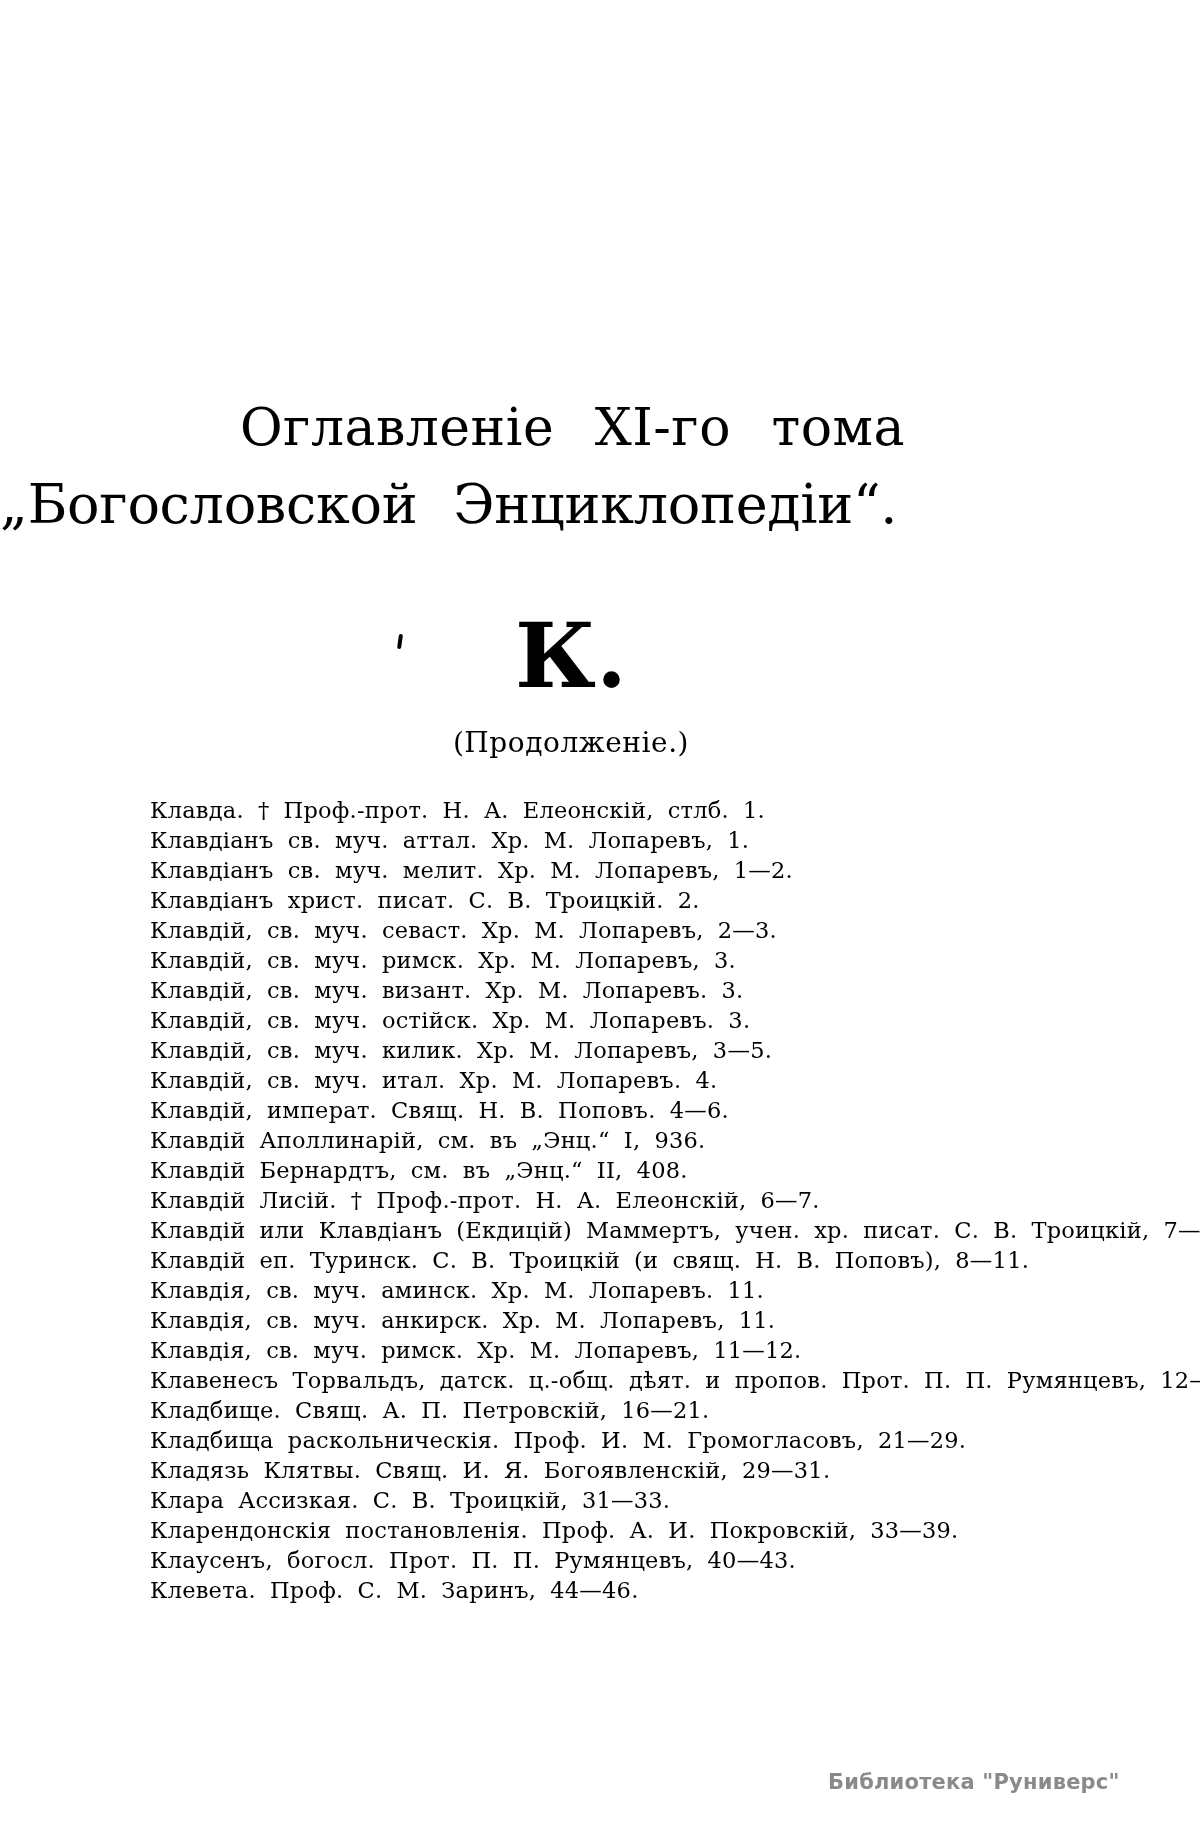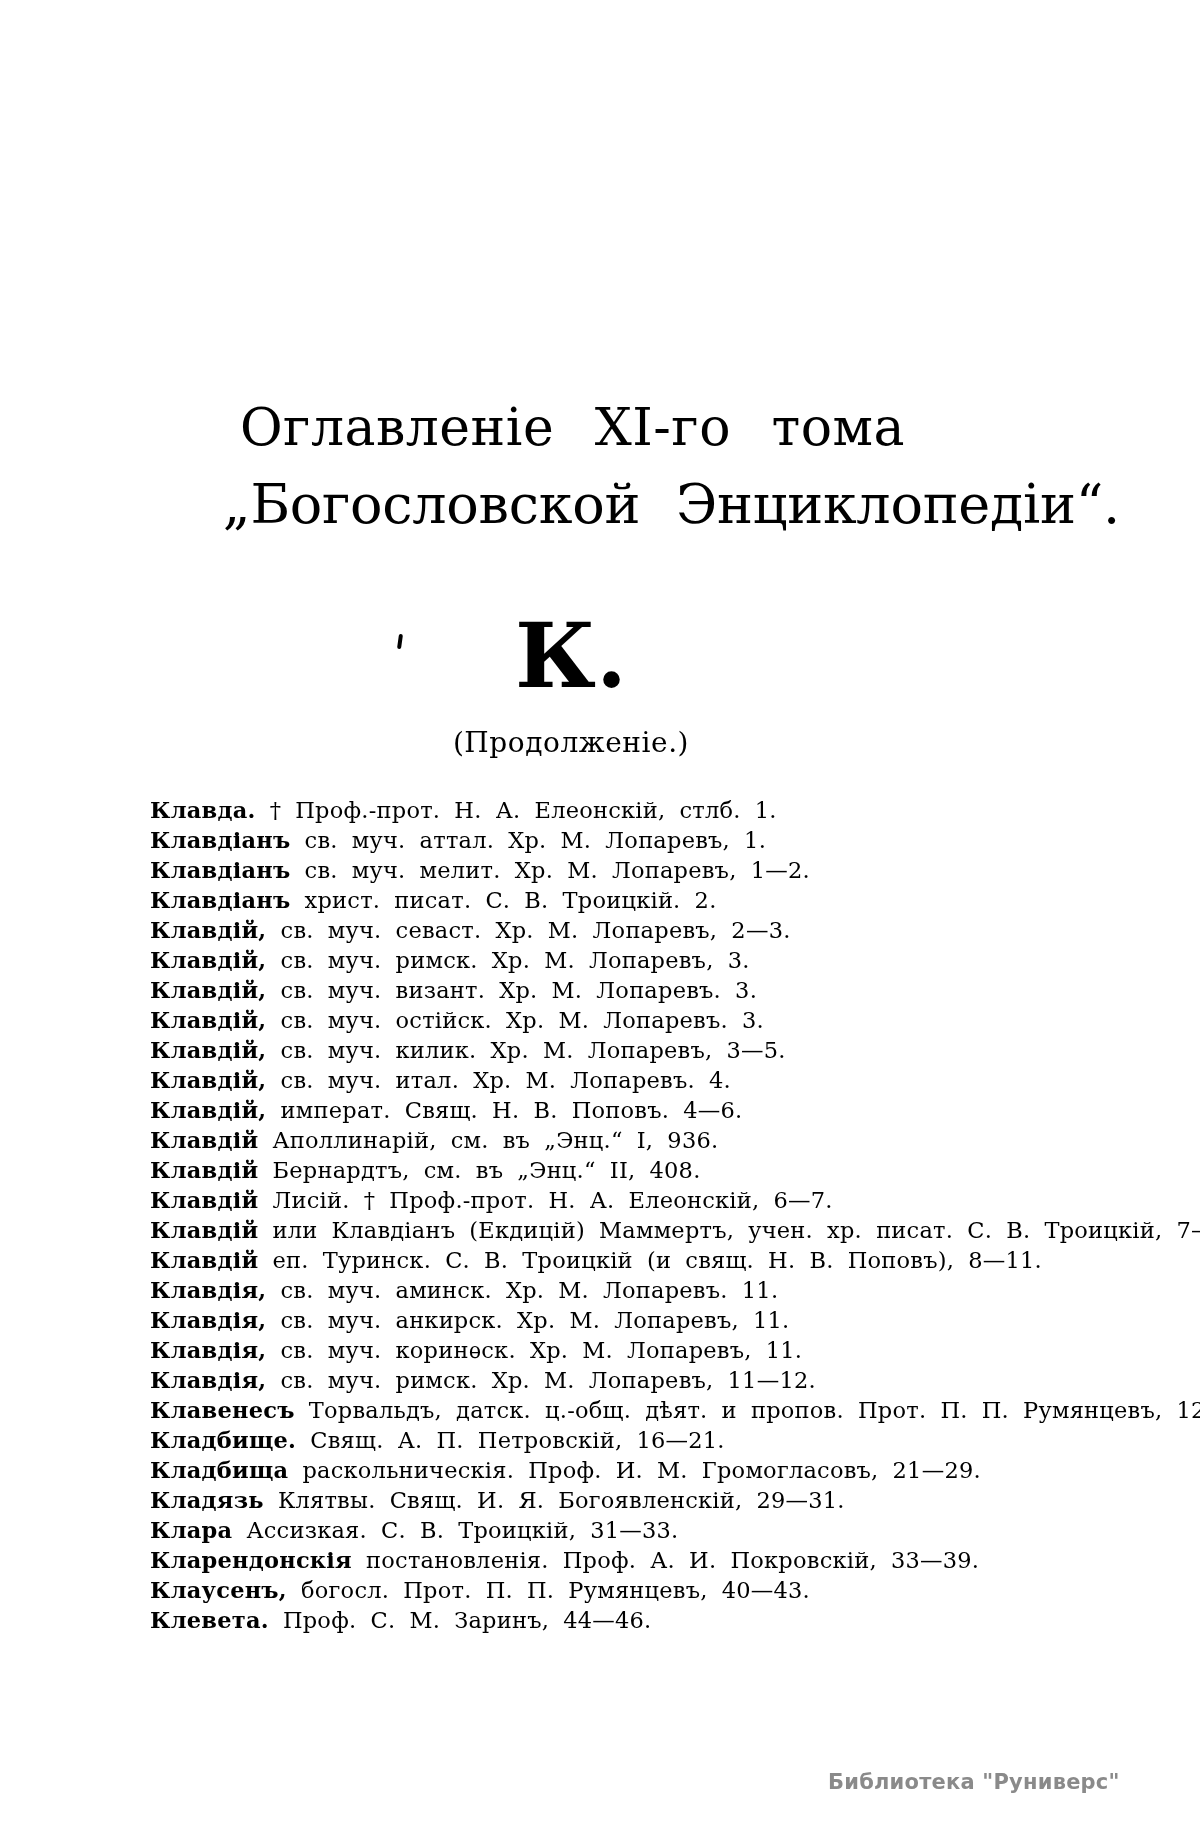--- a/index.html
+++ b/index.html
@@ -27,21 +27,21 @@
     line-height: 1;
     word-spacing: 0.45em;
     letter-spacing: 0.01em;
     white-space: nowrap;
   }
   .title2 {
     position: absolute;
     top: 478px;
     left: 0;
     width: 1120px;
-    text-align: right;
+    text-align: left;
     font-size: 54px;
     line-height: 1;
     word-spacing: 0.35em;
     letter-spacing: -0.005em;
     white-space: nowrap;
   }
   .letter {
     position: absolute;
     top: 611px;
     left: 0;
@@ -82,21 +82,21 @@
     font-size: 22.5px;
     word-spacing: 0.3em;
     letter-spacing: 0.01em;
   }
   .entries li {
     height: 30px;
     line-height: 30px;
     white-space: nowrap;
   }
   .entries .term {
-    font-weight: bold;
+    font-weight: normal;
   }
   .footer {
     position: absolute;
     top: 1770px;
     left: 828px;
     font-family: "DejaVu Sans", "Liberation Sans", sans-serif;
     font-size: 21px;
     font-weight: bold;
     color: #8a8a8a;
     letter-spacing: 0.01em;
@@ -150,21 +150,20 @@
       <li><span class="term">Клавдій</span> <span class="rest">Лисій. † Проф.-прот. Н. А. Елеонскій, 6—7.</span></li>
 
       <li><span class="term">Клавдій</span> <span class="rest">или Клавдіанъ (Екдицій) Маммертъ, учен. хр. писат. С. В. Троицкій, 7—8.</span></li>
 
       <li><span class="term">Клавдій</span> <span class="rest">еп. Туринск. С. В. Троицкій (и свящ. Н. В. Поповъ), 8—11.</span></li>
 
       <li><span class="term">Клавдія,</span> <span class="rest">св. муч. аминск. Хр. М. Лопаревъ. 11.</span></li>
 
       <li><span class="term">Клавдія,</span> <span class="rest">св. муч. анкирск. Хр. М. Лопаревъ, 11.</span></li>
 
-      <li><span class="term">Клавдія,</span> <span class="rest">св. муч. коринѳск. Хр. М. Лопаревъ, 11.</span></li>
 
       <li><span class="term">Клавдія,</span> <span class="rest">св. муч. римск. Хр. М. Лопаревъ, 11—12.</span></li>
 
       <li><span class="term">Клавенесъ</span> <span class="rest">Торвальдъ, датск. ц.-общ. дѣят. и пропов. Прот. П. П. Румянцевъ, 12—16.</span></li>
 
       <li><span class="term">Кладбище.</span> <span class="rest">Свящ. А. П. Петровскій, 16—21.</span></li>
 
       <li><span class="term">Кладбища</span> <span class="rest">раскольническія. Проф. И. М. Громогласовъ, 21—29.</span></li>
 
       <li><span class="term">Кладязь</span> <span class="rest">Клятвы. Свящ. И. Я. Богоявленскій, 29—31.</span></li>

